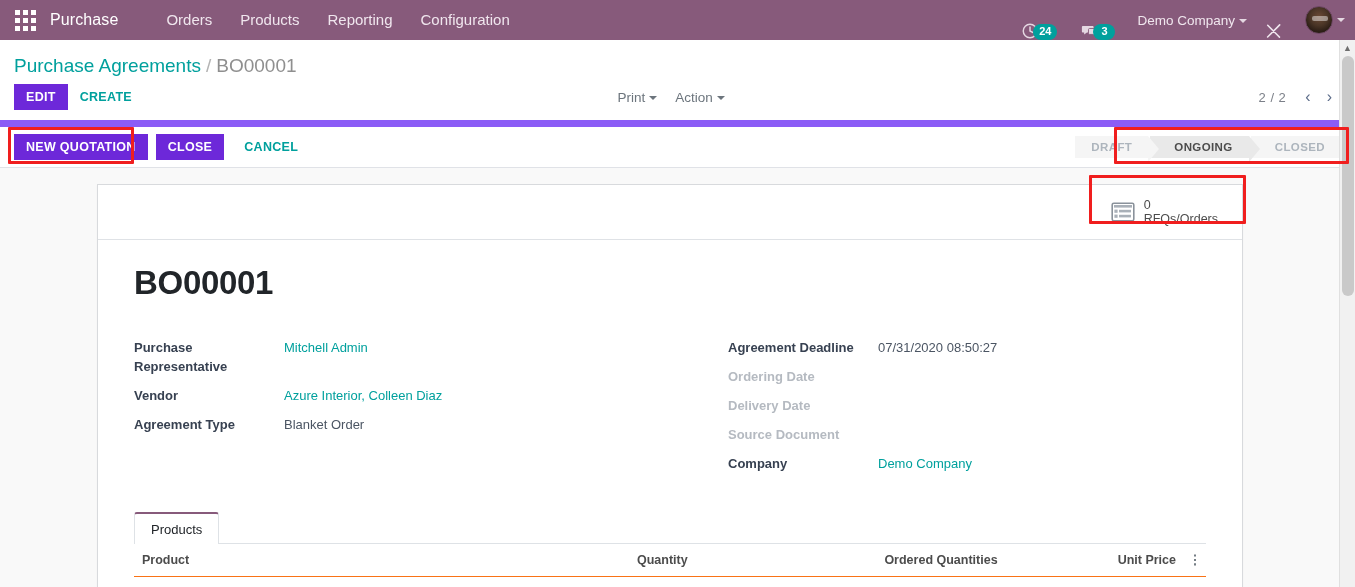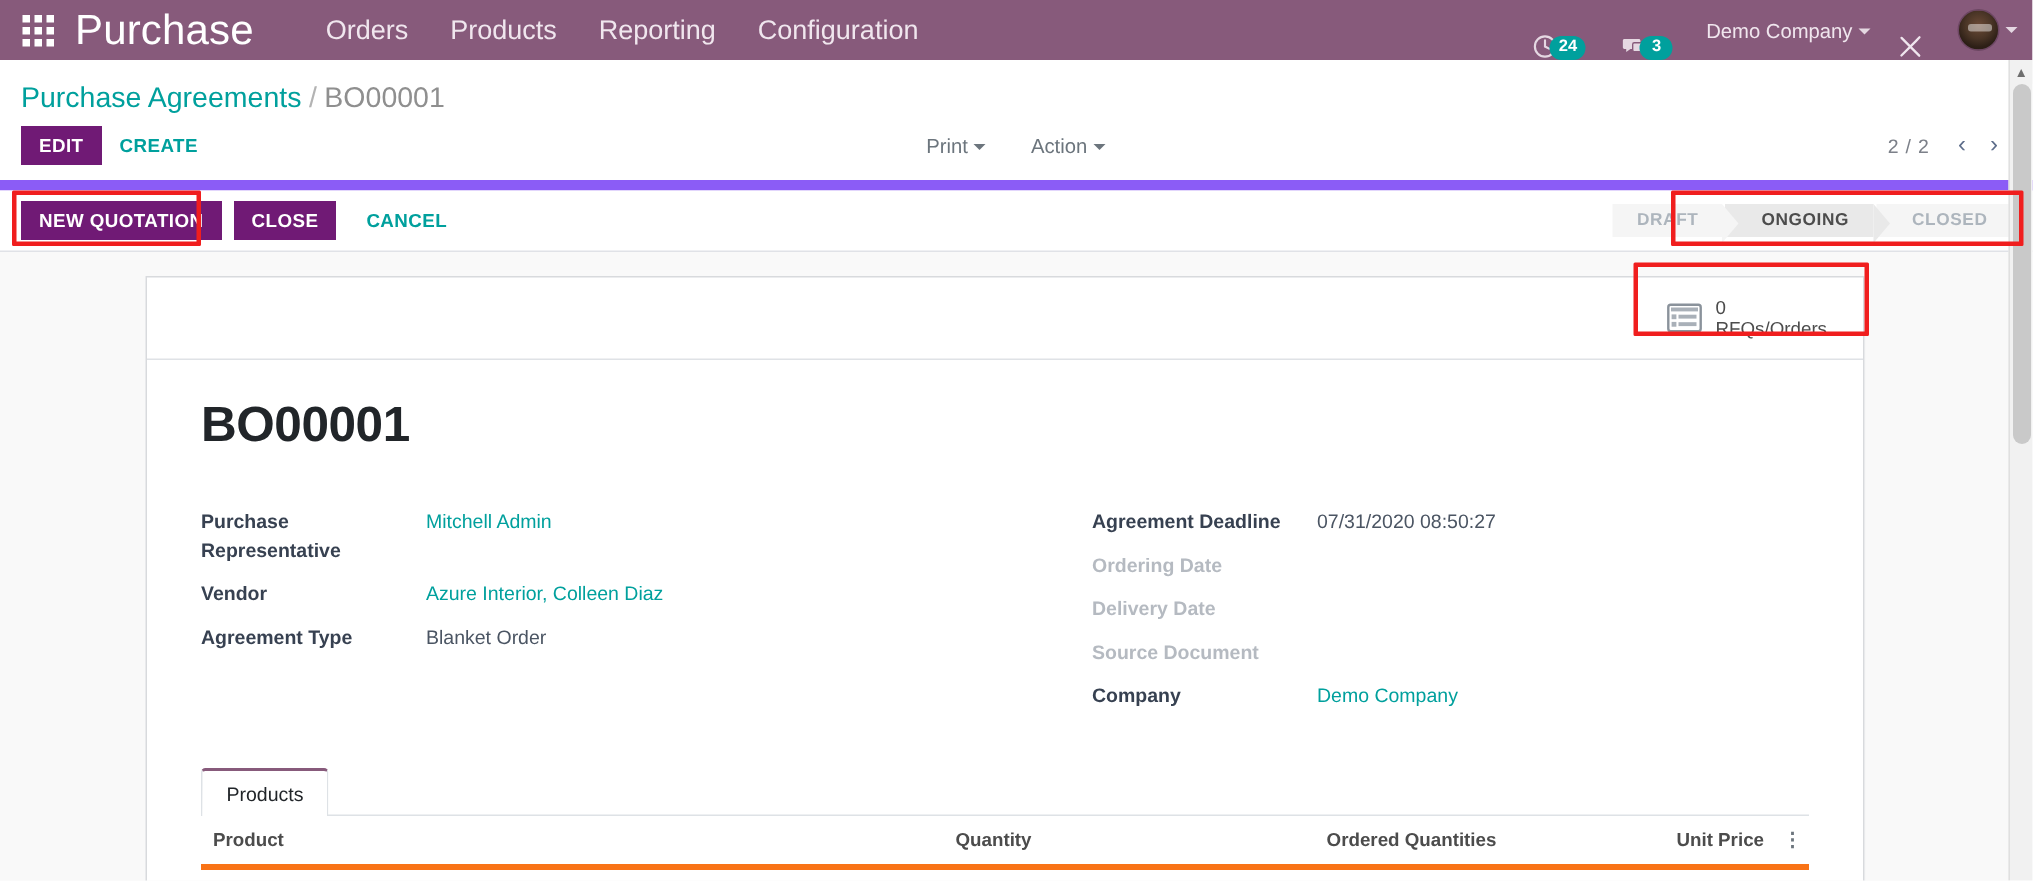--- a/index.html
+++ b/index.html
@@ -23,27 +23,27 @@
   }
   .apps-grid {
     width: 26px; height: 26px;
     display: grid; grid-template-columns: repeat(3, 5px);
     grid-template-rows: repeat(3, 5px);
     gap: 3px; justify-content: center; align-content: center;
     margin-left: 6px; margin-right: 12px; cursor: pointer;
   }
   .apps-grid i { background: #ffffff; display: block; width: 5px; height: 5px; }
   .brand {
-    color: #ffffff; font-size: 28px; font-weight: 400;
+    color: #ffffff; font-size: 16px; font-weight: 400;
     letter-spacing: .1px; margin-right: 34px; cursor: pointer;
     white-space: nowrap;
   }
   .menu-items { display: flex; align-items: center; gap: 0px; }
   .menu-item {
-    color: #f0e6ee; font-size: 18px; padding: 0 14px;
+    color: #f0e6ee; font-size: 15px; padding: 0 14px;
     cursor: pointer; white-space: nowrap; line-height: 40px;
   }
   .nav-right { margin-left: auto; display: flex; align-items: center; gap: 0px; }
   .nav-icon-wrap {
     position: relative; display: flex; align-items: flex-end;
     padding: 0 12px; cursor: pointer; height: 40px;
   }
   .badge-pill {
     background: #00A09D; color: #fff; font-size: 11px; font-weight: 700;
     border-radius: 9px; padding: 1px 6px 2px; margin-left: -6px;
@@ -85,25 +85,25 @@
 
   .cp-buttons-row {
     display: flex; align-items: center;
     padding: 0 16px 10px 14px; position: relative; min-height: 34px;
   }
   .btn {
     font-size: 12.5px; font-weight: 700; letter-spacing: .3px;
     padding: 6px 12px; border: none; cursor: pointer;
     text-transform: uppercase; border-radius: 0; font-family: inherit;
   }
-  .btn-primary { background: #701a75; color: #ffffff; }
+  .btn-primary { background: #6d28d9; color: #ffffff; }
   .btn-link { background: transparent; color: #00A09D; }
   .cp-center {
     position: absolute; left: 50%; transform: translateX(-60px);
-    display: flex; align-items: center; gap: 30px;
+    display: flex; align-items: center; gap: 18px;
   }
   .dropdown-toggle {
     color: #6c757d; font-size: 13.5px; cursor: pointer; white-space: nowrap;
   }
   .dropdown-toggle .caret-down { border-top-color: #6c757d; }
   .pager {
     margin-left: auto; display: flex; align-items: center;
     color: #8a8f98; font-size: 13px; gap: 2px;
   }
   .pager-value { font-size: 13px; color: #7c8089; margin-right: 10px; letter-spacing: .5px; }
@@ -193,21 +193,21 @@
     border: 1px solid transparent; border-bottom: none; cursor: pointer;
     position: relative; top: 1px; background: transparent;
   }
   .nb-tab.active {
     background: #fff; border-color: #dee2e6; border-top: 2px solid #875A7B;
     color: #212529; border-radius: 3px 3px 0 0;
   }
   table.lines { width: 100%; border-collapse: collapse; }
   table.lines th {
     font-size: 12.5px; font-weight: 700; color: #4c4c4c;
-    padding: 9px 8px; border-bottom: 4px solid #f97316;
+    padding: 9px 8px; border-bottom: 1px solid #f97316;
     text-align: right; white-space: nowrap;
   }
   table.lines th.left, table.lines td.left { text-align: left; }
   table.lines td {
     font-size: 13px; color: #4b5563; padding: 8px;
     border-bottom: 1px solid #eceff1; text-align: right;
   }
   .opt-col { width: 22px; text-align: center !important; padding: 0 !important; }
   .dots-icon { color: #6c757d; font-size: 13px; cursor: pointer; line-height: 1; }
 

